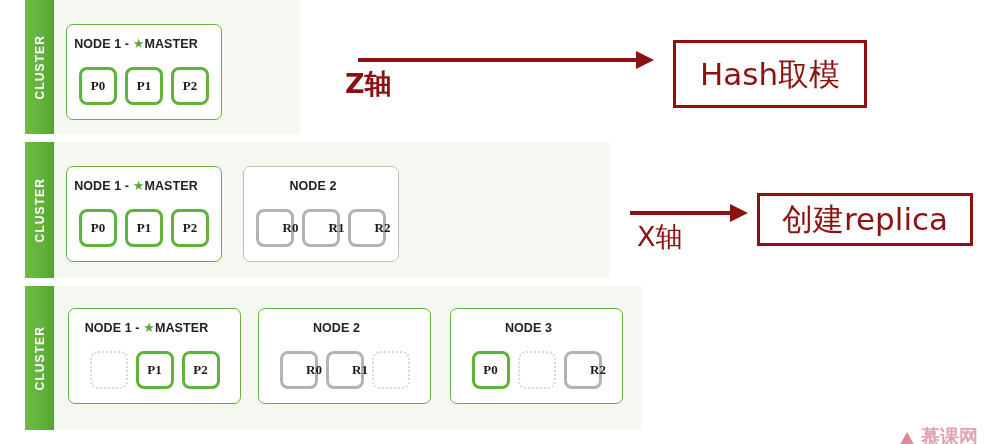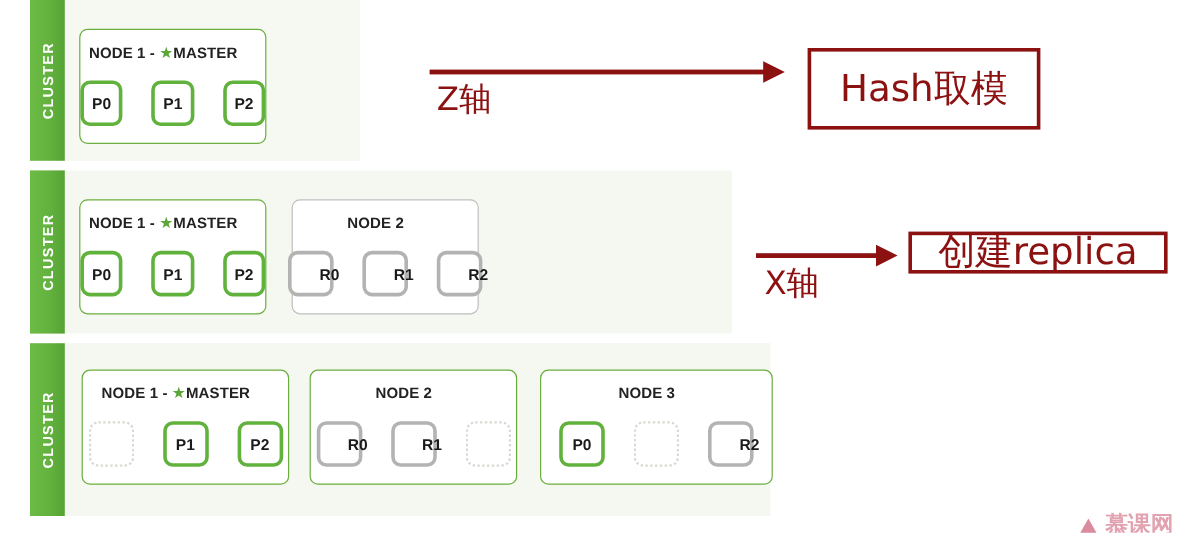--- a/index.html
+++ b/index.html
@@ -36,21 +36,21 @@
   .node.green{border:1.6px solid #6aae3d;}
   .node.grey{border:1.6px solid #bfbfbf;}
   .node-title{
     position:absolute;left:0;right:16px;top:11px;text-align:center;
     font-size:12.5px;font-weight:bold;color:#222222;letter-spacing:.1px;
     white-space:nowrap;
   }
   .star{color:#5aa637;font-size:13px;}
   .slots{
     position:absolute;left:0;right:0;bottom:14px;
-    display:flex;justify-content:center;align-items:center;gap:24px;
+    display:flex;justify-content:center;align-items:center;gap:8px;font-family:Liberation Serif, serif;
   }
   .slot{
     width:38px;height:38px;border-radius:8px;box-sizing:border-box;
     display:flex;align-items:center;justify-content:center;
     font-size:13px;font-weight:bold;color:#1b1b1b;background:#ffffff;
   }
   .slot.p{border:3px solid #61b23c;}
   .slot.r{border:3px solid #b3b3b3;padding-left:31px;}
   .slot.empty{border:2px dotted #d6dbd2;background:transparent;}
 
@@ -164,44 +164,44 @@
       <div class="node-title">
         <span>NODE 2</span><span class="star"></span><span></span>
       </div>
       <div class="slots">
         <div class="slot r">R0</div>
         <div class="slot r">R1</div>
         <div class="slot empty"></div>
       </div>
     </div>
 
-    <div class="node green" style="left:450px;top:22px;width:194px;height:96px;">
+    <div class="node green" style="left:450px;top:22px;width:173px;height:96px;">
       <div class="node-title">
         <span>NODE 3</span><span class="star"></span><span></span>
       </div>
       <div class="slots">
         <div class="slot p">P0</div>
         <div class="slot empty"></div>
         <div class="slot r">R2</div>
       </div>
     </div>
   </div>
 
   <div class="ann-arrow" style="left:358px;top:58px;width:297px;">
     <div class="shaft" style="width:282px;"></div>
     <div class="head" style="left:278px;"></div>
   </div>
-  <div class="axis-label" style="left:364px;top:70px;">Z轴</div>
+  <div class="axis-label" style="left:345px;top:70px;font-weight:bold;">Z轴</div>
   <div class="redbox" style="left:673px;top:40px;width:194px;height:68px;">Hash取模</div>
 
   <div class="ann-arrow" style="left:630px;top:211px;width:120px;">
     <div class="shaft" style="width:104px;"></div>
     <div class="head" style="left:100px;"></div>
   </div>
   <div class="axis-label" style="left:637px;top:223px;text-align:center;">X轴</div>
-  <div class="redbox" style="left:757px;top:193px;width:216px;height:35px;">创建replica</div>
+  <div class="redbox" style="left:757px;top:193px;width:216px;height:53px;">创建replica</div>
 
   <div class="watermark">
     <span class="wm-mark"></span>
     <span>慕课网</span>
   </div>
 
 </div>
 
 </body></html>

